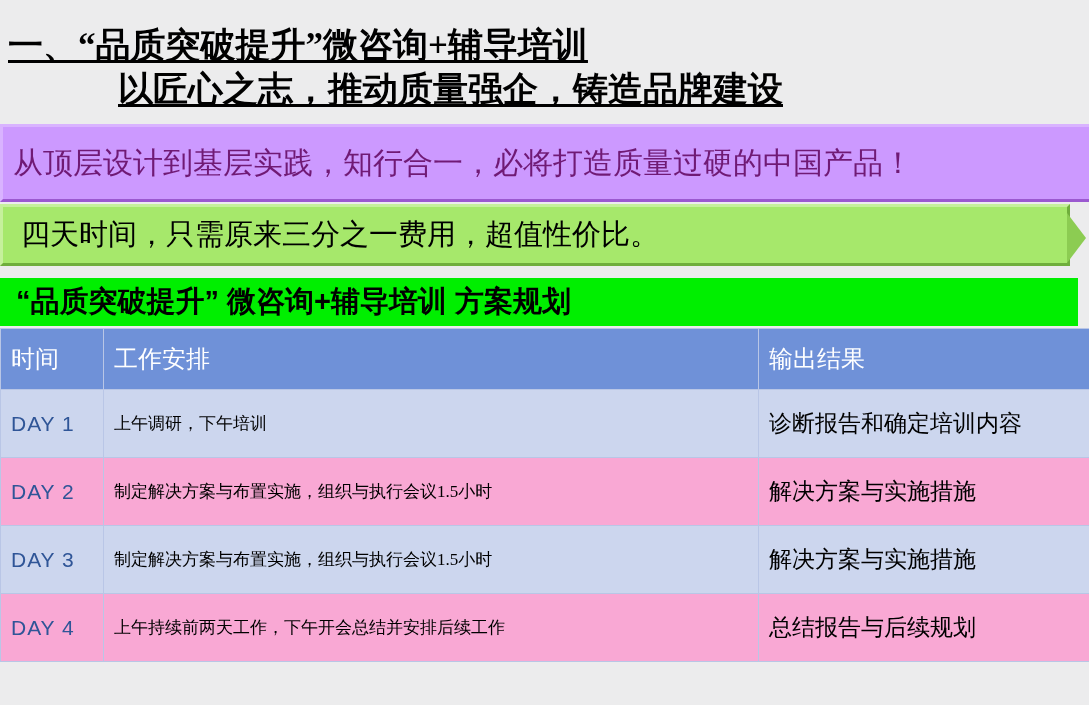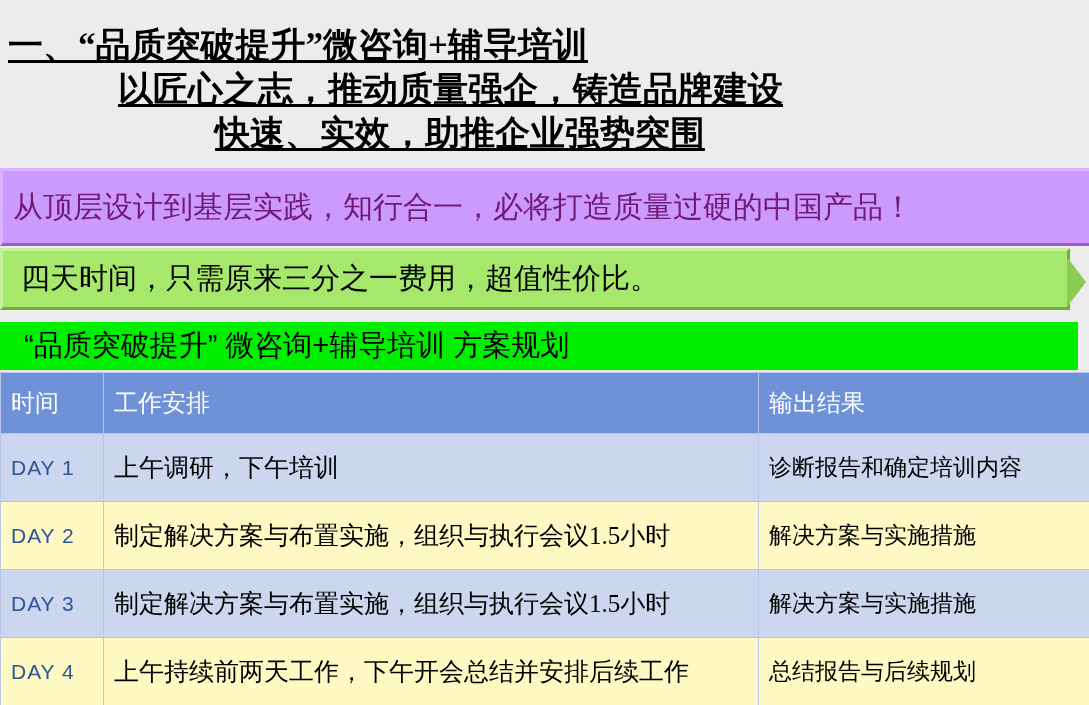--- a/index.html
+++ b/index.html
@@ -103,26 +103,25 @@
     margin-top: 12px;
     height: 48px;
     width: 1078px;
     background: #00ef00;
     box-sizing: border-box;
     display: flex;
     align-items: center;
   }
   .section-header .sh-text {
     font-family: "Liberation Sans", "DejaVu Sans", sans-serif;
-    font-weight: normal;
+    font-weight: bold;
     font-size: 29px;
     color: #000000;
     padding-left: 16px;
     white-space: nowrap;
-    margin-left: 8px;
   }
 
   
   table.plan {
     margin-top: 2px;
     border-collapse: collapse;
     width: 1089px;
     table-layout: fixed;
   }
   table.plan col.c1 { width: 103px; }
@@ -140,40 +139,39 @@
   table.plan thead th {
     background: #6f91d8;
     height: 60px;
     color: #ffffff;
     font-weight: normal;
     text-align: left;
     font-size: 24px;
   }
   table.plan tbody tr { height: 68px; }
   table.plan tbody tr.odd td { background: #ccd6ee; }
-  table.plan tbody tr.even td { background: #fef9c3; }
+  table.plan tbody tr.even td { background: #f9a8d4; }
   table.plan td.day {
     color: #2f5597;
     font-family: "Liberation Sans", "DejaVu Sans", sans-serif;
     font-size: 21px;
     letter-spacing: 1px;
     white-space: nowrap;
   }
-  table.plan td.task { font-size: 25px; white-space: nowrap; }
+  table.plan td.task { font-size: 17px; white-space: nowrap; }
   table.plan td.output { font-size: 23px; white-space: nowrap; }
 </style>
 </head>
 <body>
 
 <div class="page">
 
   <div class="title-block">
     <div class="title-line title-line-1"><span class="u">一、“品质突破提升”微咨询+辅导培训</span></div>
     <div class="title-line title-line-2"><span class="u">以匠心之志，推动质量强企，铸造品牌建设</span></div>
-    <div class="title-line title-line-3"><span class="u">快速、实效，助推企业强势突围</span></div>
   </div>
 
   <div class="banner">
     <div class="banner-purple" style="height:72px;">
       <div class="banner-text">从顶层设计到基层实践，知行合一，必将打造质量过硬的中国产品！</div>
     </div>
   </div>
 
   <div class="banner-green">
     <div class="banner-text">四天时间，只需原来三分之一费用，超值性价比。</div>

